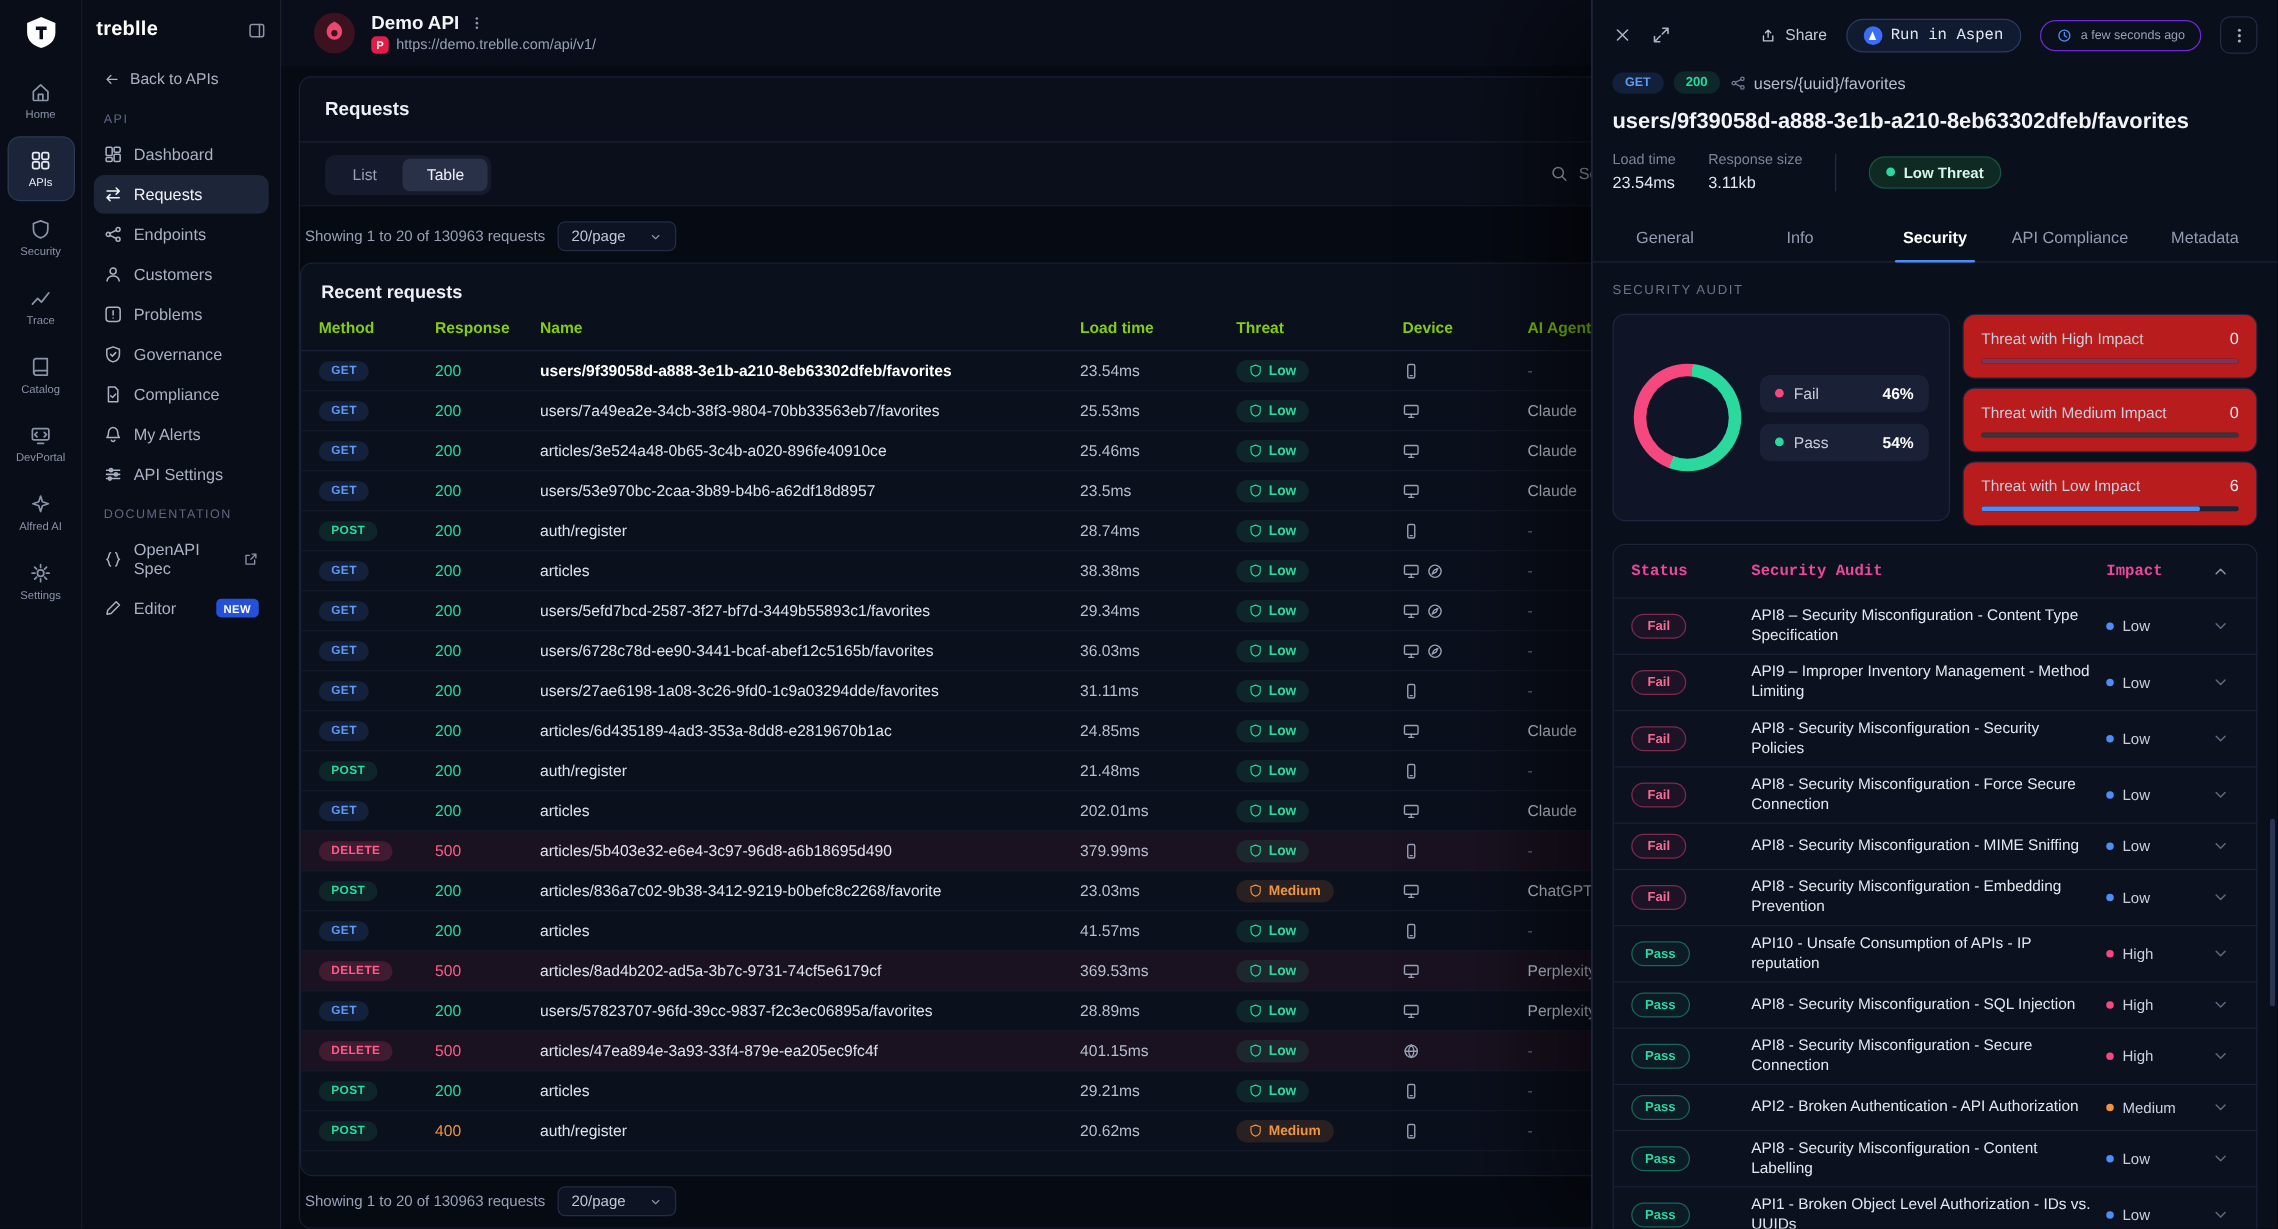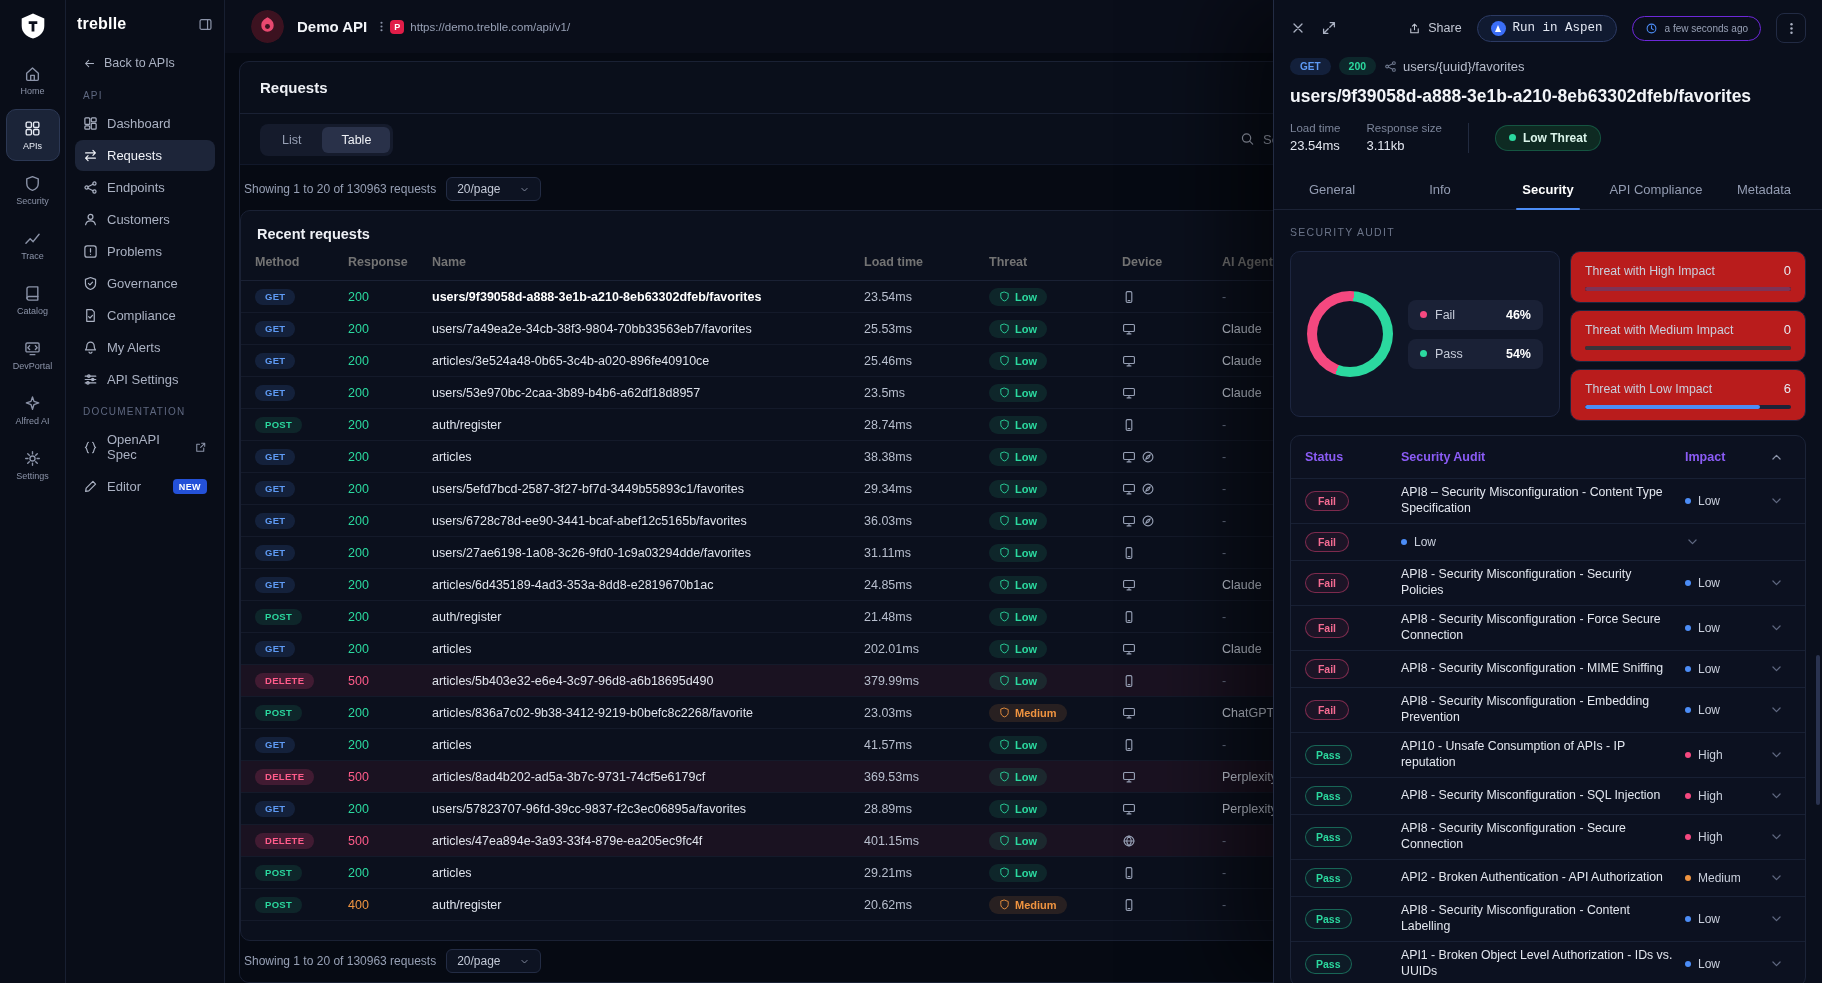--- a/index.html
+++ b/index.html
@@ -37,21 +37,21 @@
   .sb-item.active { background:#1d2539; color:#f0f2f7; }
   .sb-item .ext { margin-left:auto; width:13px; height:13px; color:#8b93a8; }
   .badge-new { margin-left:auto; background:#2451d8; color:#fff; font-size:9px; padding:2.5px 6px;
     border-radius:4px; font-weight:bold; letter-spacing:.4px; }
 
   
   .main { width:1096px; flex-shrink:0; background:#060a13; display:flex; flex-direction:column; }
   .main-header { height:53px; background:#0a0e1a; display:flex; align-items:center; padding:0 26px;
     gap:13px; flex-shrink:0; }
   .avatar { width:33px; height:33px; border-radius:50%; overflow:hidden; flex-shrink:0; }
-  .mh-text { display:flex; gap:2px; }
+  .mh-text { display:flex; flex-direction:column; gap:2px; }
   .mh-title-row { display:flex; align-items:center; gap:8px; }
   .mh-title { font-size:15px; font-weight:bold; color:#f2f4f8; }
   .mh-kebab { width:13px; height:13px; color:#8b93a8; cursor:pointer; }
   .mh-url-row { display:flex; align-items:center; gap:6px; }
   .env-badge { width:14px; height:14px; border-radius:4px; background:#e11d48; color:#fff; font-size:9px;
     font-weight:bold; display:flex; align-items:center; justify-content:center; }
   .mh-url { font-size:11.5px; color:#97a0b5; }
 
   .main-body { flex:1; padding:8px 14px 0; overflow:hidden; }
   .requests-panel { background:#0a0f1b; border:1px solid #1a2134; border-radius:10px; height:100%;
@@ -69,21 +69,21 @@
   .summary-row { display:flex; align-items:center; gap:10px; padding:8px 4px 9px; font-size:12px;
     color:#97a0b5; }
   .per-page { display:flex; align-items:center; gap:18px; border:1px solid #232c44; background:#0d1322;
     border-radius:6px; padding:4px 10px; font-size:12px; color:#c2c8d6; cursor:pointer; }
   .per-page .ic { color:#8b93a8; }
   .recent-card { background:#0b101d; border:1px solid #1a2134; border-radius:10px; flex:1;
     overflow:hidden; display:flex; flex-direction:column; }
   .recent-title { padding:15px 16px 13px; font-size:14.5px; font-weight:600; color:#eef0f5; }
   .req-header, .req-row { display:grid; grid-template-columns:93px 84px 432px 125px 133px 100px 1fr;
     align-items:center; padding-left:14px; }
-  .req-header { padding-bottom:11px; font-size:12.5px; font-weight:bold; color:#737373;
+  .req-header { padding-bottom:11px; font-size:12.5px; font-weight:bold; color:#84cc16;
     border-bottom:1px solid #1a2134; }
   .req-row { height:32px; border-bottom:1px solid #141a2a; font-size:12.5px; color:#b8bfce; cursor:pointer; }
   .req-row.error { background:rgba(244,63,94,.065); }
   .cell.name { color:#dfe3ec; white-space:nowrap; overflow:hidden; }
   .cell.name.sel { color:#ffffff; font-weight:bold; }
   .cell.agent { color:#c6ccd9; }
   .cell.agent.dim { color:#6b7489; }
   .s-2 { color:#2bd99f; } .s-4 { color:#f09440; } .s-5 { color:#ff5c8a; }
   .method-badge { display:inline-block; padding:2.5px 10px; border-radius:9px; font-size:9.5px;
     font-weight:bold; letter-spacing:.3px; }
@@ -154,21 +154,21 @@
   .impact-card { background:#b91c1c; border:1px solid #1d2640; border-radius:10px; padding:11px 14px; flex:1; }
   .impact-row { display:flex; align-items:center; justify-content:space-between; }
   .impact-label { font-size:12.3px; color:#c9cfdc; }
   .impact-value { font-size:13px; color:#e8ebf2; }
   .impact-bar { margin-top:9px; height:4px; border-radius:2px; background:#1c2338; overflow:hidden; }
   .impact-fill { height:100%; border-radius:2px; }
   .audit-table { margin-top:14px; background:#0c1120; border:1px solid #1c2438; border-radius:10px;
     overflow:hidden; }
   .audit-header, .audit-row { display:grid; grid-template-columns:96px 1fr 84px 22px;
     align-items:center; padding:0 14px; }
-  .audit-header { height:42px; font-size:12.5px; font-weight:bold; color:#8b5cf6; }
+  .audit-header { height:42px; font-size:12.5px; font-weight:bold; color:#ec4899;font-family:Liberation Mono, monospace; }
   .audit-header .chev { color:#8b93a8; cursor:pointer; }
   .audit-row { border-top:1px solid #182034; min-height:37px; padding-top:6px; padding-bottom:6px;
     font-size:12.3px; color:#e3e7ef; }
   .status-pill { display:inline-flex; justify-content:center; min-width:44px; padding:3px 10px;
     border-radius:11px; font-size:10.5px; font-weight:bold; border:1px solid; }
   .status-pill.fail { color:#f56b92; border-color:rgba(245,72,127,.45); background:rgba(245,72,127,.07); }
   .status-pill.pass { color:#2bd99f; border-color:rgba(43,217,159,.4); background:rgba(43,217,159,.05); }
   .impact-cell { display:flex; align-items:center; gap:7px; font-size:12px; color:#c9cfdc; }
   .impact-cell .dot { width:6px; height:6px; border-radius:50%; }
   .audit-row .chev { color:#5f6880; cursor:pointer; }
@@ -1056,20 +1056,21 @@
               <div class="audit-name">API8 – Security Misconfiguration - Content Type Specification</div>
               <div class="impact-cell"><span class="dot" style="background:#4c8df6"></span>Low</div>
               <div class="ic chev">
                 <svg viewBox="0 0 16 16" fill="none" stroke="currentColor" stroke-width="1.3" stroke-linecap="round" stroke-linejoin="round">
                   <path d="m4.2 6.4 3.8 3.8 3.8-3.8"></path>
                 </svg>
               </div>
             </div>
             <div class="audit-row">
               <div><span class="status-pill fail">Fail</span></div>
+              <div class="audit-name">API9 – Improper Inventory Management - Method Limiting</div>
               <div class="impact-cell"><span class="dot" style="background:#4c8df6"></span>Low</div>
               <div class="ic chev">
                 <svg viewBox="0 0 16 16" fill="none" stroke="currentColor" stroke-width="1.3" stroke-linecap="round" stroke-linejoin="round">
                   <path d="m4.2 6.4 3.8 3.8 3.8-3.8"></path>
                 </svg>
               </div>
             </div>
             <div class="audit-row">
               <div><span class="status-pill fail">Fail</span></div>
               <div class="audit-name">API8 - Security Misconfiguration - Security Policies</div>

